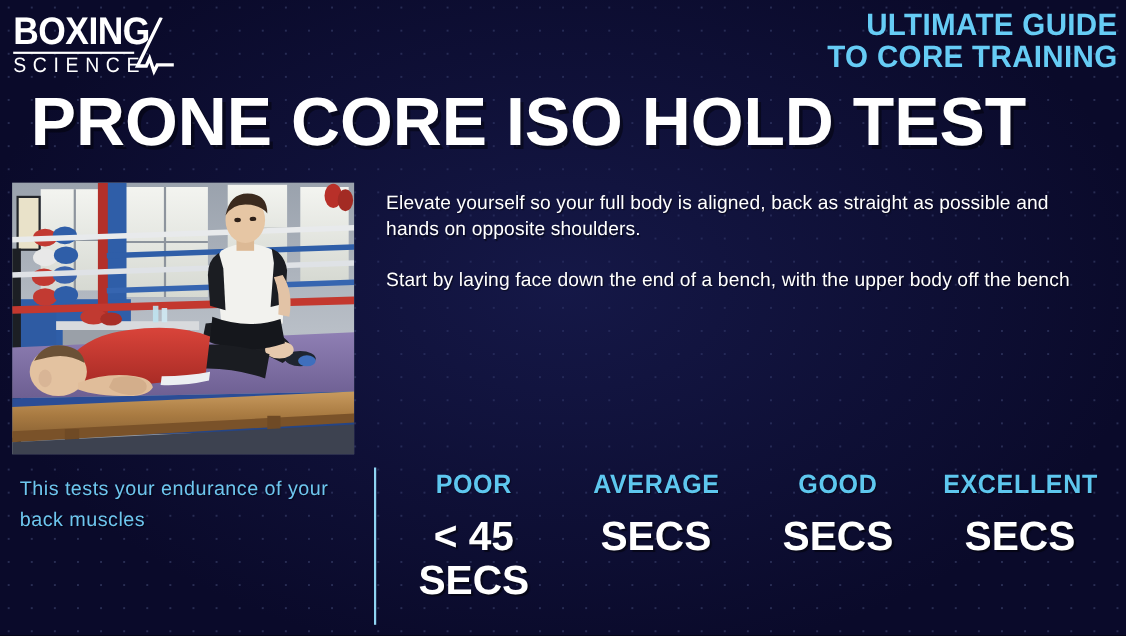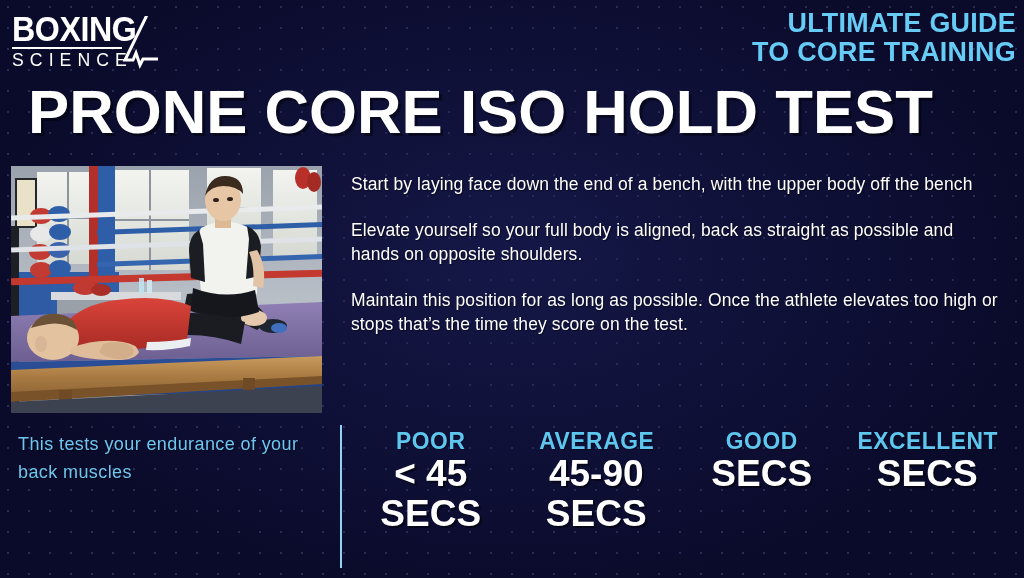--- a/index.html
+++ b/index.html
@@ -188,20 +188,21 @@
     font-weight: bold;
     font-size: 24px;
     line-height: 26px;
     letter-spacing: 0.6px;
     color: #5ec7ef;
     transform: scaleX(0.95);
     white-space: nowrap;
     text-shadow: 1px 1px 1px rgba(0,0,0,0.45);
   }
   .score-value {
+    margin-top: 14px;
     font-family: "Liberation Sans Narrow", "Liberation Sans", sans-serif;
     font-weight: bold;
     font-size: 37px;
     line-height: 40px;
     letter-spacing: 0px;
     color: #ffffff;
     text-shadow: 2px 2px 1px rgba(0,0,0,0.5);
   }
   .score-value .line2 { display: block; }
 </style>
@@ -353,41 +354,39 @@
       <path d="M0 226 L311 210 L311 218 L0 236 Z" fill="#7a5229"></path>
 
       <rect x="48" y="224" width="13" height="23" fill="#6f4a25"></rect>
       <rect x="232" y="212" width="12" height="20" fill="#6f4a25"></rect>
 
       <path d="M0 236 L311 220 L311 247 L0 247 Z" fill="#3d4250"></path>
     </svg>
   </div>
 
   <div id="instructions">
+    <p>Elevate yourself so your full body is aligned, back as straight as possible and hands on opposite shoulders.</p>
     <p>Start by laying face down the end of a bench, with the upper body off the bench</p>
-    <p>Elevate yourself so your full body is aligned, back as straight as possible and hands on opposite shoulders.</p>
-    <p>Maintain this position for as long as possible. Once the athlete elevates too high or stops that’s the time they score on the test.</p>
   </div>
 
   <div id="divider"></div>
 
   <div id="tagline">This tests your endurance of your back muscles</div>
 
   <div id="scores">
     <div class="score-col">
       <div class="score-label">POOR</div>
       <div class="score-value">
         <span>&lt; 45</span>
         <span class="line2">SECS</span>
       </div>
     </div>
     <div class="score-col">
       <div class="score-label">AVERAGE</div>
       <div class="score-value">
-        <span>45-90</span>
         <span class="line2">SECS</span>
       </div>
     </div>
     <div class="score-col">
       <div class="score-label">GOOD</div>
       <div class="score-value">
         <span class="line2">SECS</span>
       </div>
     </div>
     <div class="score-col">

